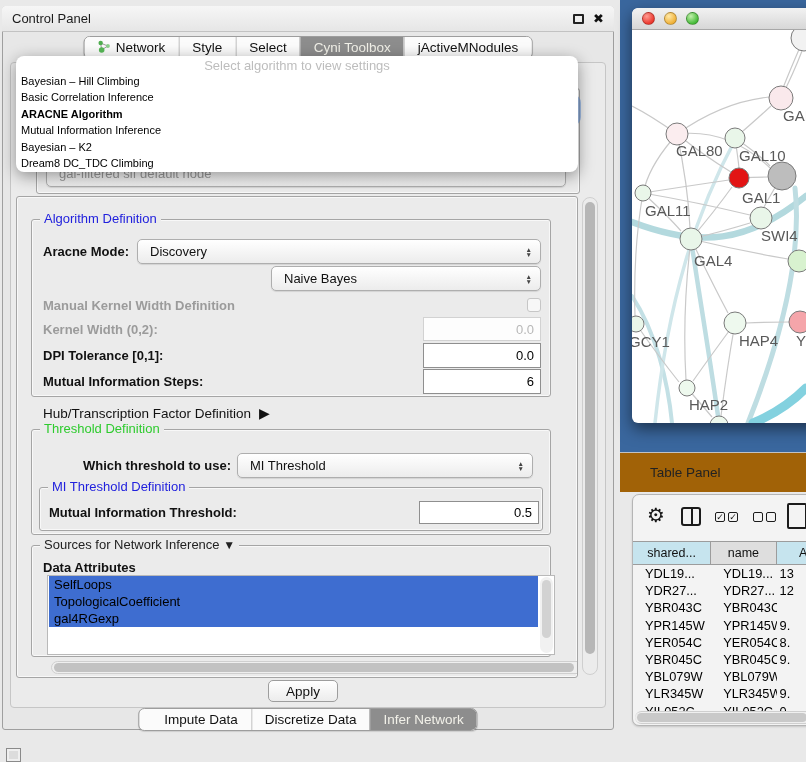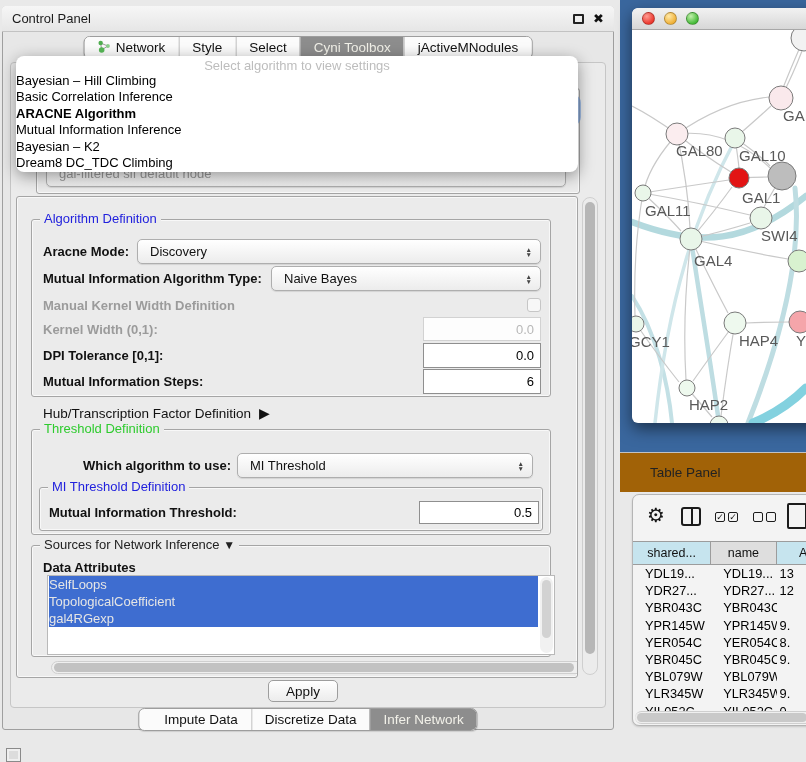--- a/index.html
+++ b/index.html
@@ -62,27 +62,27 @@
   
   .vscroll{position:absolute;background:#ececec;border:1px solid #cfcfcf;border-radius:8px;}
   .vthumb{position:absolute;left:2px;right:2px;background:#b7b7b7;border-radius:6px;}
   .hscroll{position:absolute;background:#efefef;border:1px solid #cfcfcf;border-radius:7px;}
   .hthumb{position:absolute;top:1px;bottom:1px;background:#c2c2c2;border-radius:6px;}
 
   
   #algo-popup{left:16px;top:56px;width:562px;height:116px;background:#fff;border-radius:8px;
     box-shadow:0 4px 16px rgba(0,0,0,.40);z-index:30;padding-top:2px;}
   #popup-prompt{text-align:center;font-size:13px;color:#bdbdbd;height:15px;line-height:15px;}
-  .pitem{height:16.4px;line-height:16.4px;font-size:13px;color:#000;white-space:nowrap;}
+  .pitem{height:16.4px;line-height:16.4px;font-size:11px;color:#000;padding-left:5px;white-space:nowrap;}
   .pitem.bold{font-weight:bold;}
 
   
   #attr-list{position:absolute;background:#fff;border:1px solid #b9b9b9;}
-  .attr-item{height:17px;line-height:17px;font-size:13px;color:#e5e5e5;background:#3e6dd0;
-    margin-right:16px;margin-left:1px;white-space:nowrap;}
+  .attr-item{height:17px;line-height:17px;font-size:13px;color:#000000;background:#3e6dd0;
+    padding-left:5px;margin-right:16px;margin-left:1px;white-space:nowrap;}
 
   
   #apply-btn{left:268px;top:680px;width:70px;height:22px;background:linear-gradient(#ffffff,#ececec);
     border:1px solid #9d9d9d;border-radius:5px;font-size:13.5px;color:#111;display:flex;
     align-items:center;justify-content:center;}
 
   
   #net-area{left:620px;top:0;width:186px;height:452px;background:#3a679e;overflow:visible;}
   #net-window{position:absolute;left:12px;top:8px;width:200px;height:415px;background:#fff;
     border-radius:6px;box-shadow:0 6px 16px rgba(0,0,0,.5);overflow:hidden;}
@@ -186,52 +186,51 @@
     <span class="legend blue">Algorithm Definition</span>
   </div>
   <div class="lbl" style="left:26px;top:42px;">Aracne Mode:</div>
   <div class="combo" style="left:120px;top:42px;width:404px;height:25px;">
     <span>Discovery</span>
     <span class="arrows">
         <i>▲</i>
         <i>▼</i>
       </span>
   </div>
-  <div class="lbl" style="left:26px;top:69px;">Mutual Information Algorithm Type:</div>
   <div class="combo" style="left:254px;top:69px;width:270px;height:25px;">
     <span>Naive Bayes</span>
     <span class="arrows">
         <i>▲</i>
         <i>▼</i>
       </span>
   </div>
   <div class="lbl dis" style="left:26px;top:96px;">Manual Kernel Width Definition</div>
   <div class="checkbox" style="left:510px;top:101px;"></div>
-  <div class="lbl dis" style="left:26px;top:120px;">Kernel Width (0,1):</div>
+  <div class="lbl dis" style="left:26px;top:120px;">Kernel Width (0,2):</div>
   <div class="field dis" style="left:406px;top:120px;width:118px;height:24px;">
     <span>0.0</span>
   </div>
   <div class="lbl" style="left:26px;top:146px;">DPI Tolerance [0,1]:</div>
   <div class="field" style="left:406px;top:146px;width:118px;height:25px;">
     <span>0.0</span>
   </div>
   <div class="lbl" style="left:26px;top:172px;">Mutual Information Steps:</div>
   <div class="field" style="left:406px;top:172px;width:118px;height:25px;">
     <span>6</span>
   </div>
 
   <div class="lbl plain" style="left:26px;top:204px;font-size:13.5px;">
     <span>Hub/Transcription Factor Definition</span>
     <span style="margin-left:8px;font-size:14px;">▶</span>
   </div>
 
   <div class="grp" style="left:14px;top:232px;width:520px;height:106px;">
     <span class="legend green">Threshold Definition</span>
   </div>
-  <div class="lbl" style="left:66px;top:256px;">Which algorithm to use:</div>
+  <div class="lbl" style="left:66px;top:256px;">Which threshold to use:</div>
   <div class="combo" style="left:220px;top:256px;width:296px;height:25px;">
     <span>MI Threshold</span>
     <span class="arrows">
         <i>▲</i>
         <i>▼</i>
       </span>
   </div>
   <div class="grp" style="left:22px;top:290px;width:504px;height:44px;text-align:center;">
     <span class="legend blue">MI Threshold Definition</span>
   </div>

